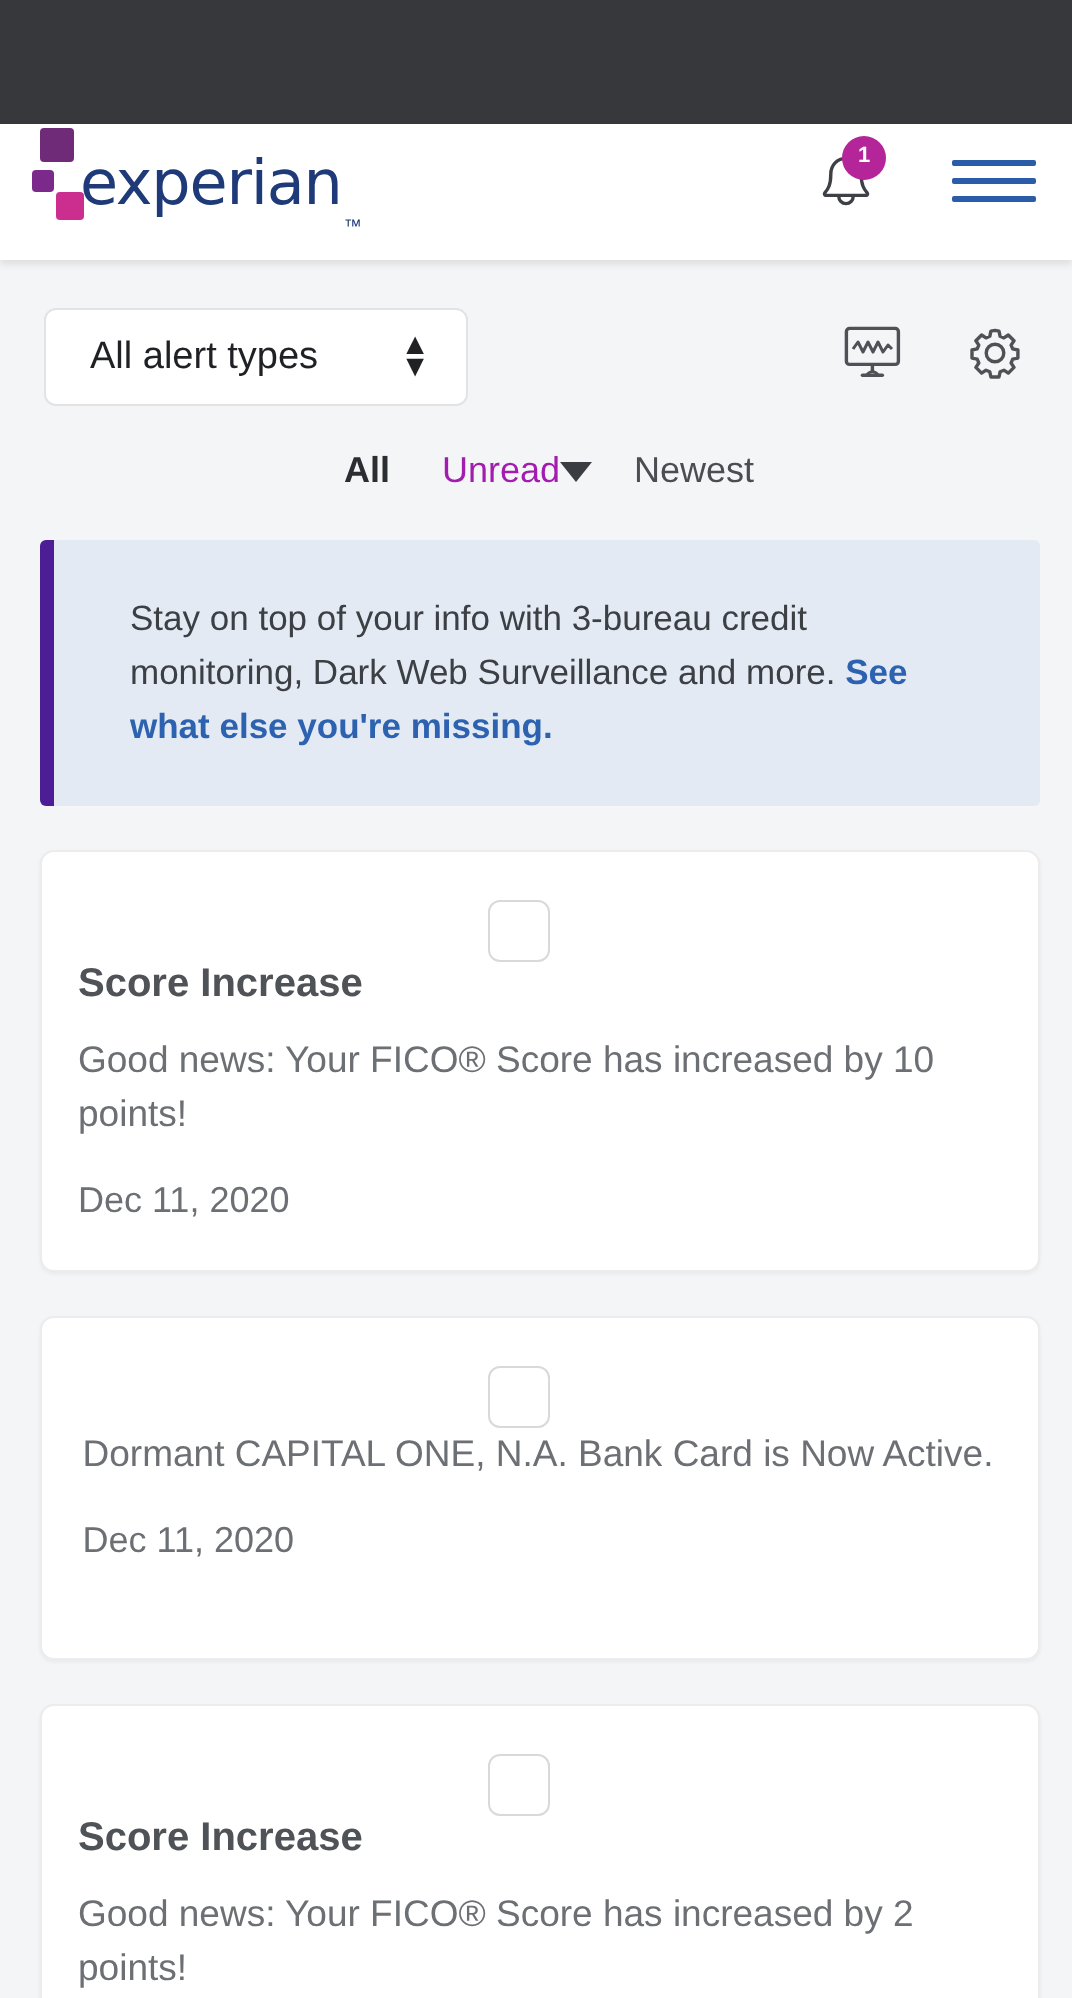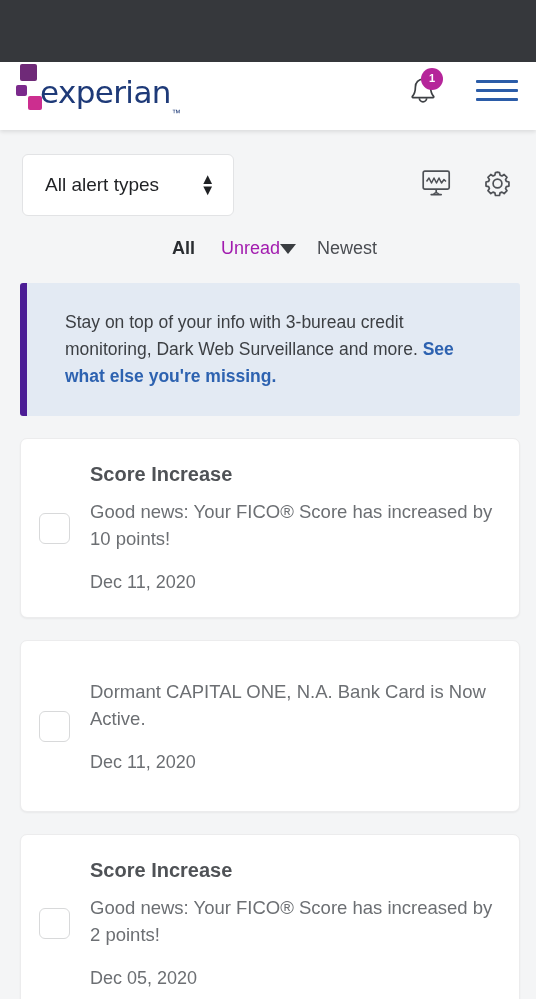--- a/index.html
+++ b/index.html
@@ -122,21 +122,21 @@
 
   
   .controls {
     display: flex;
     align-items: center;
     justify-content: space-between;
     padding: 24px 18px 0 22px;
   }
   .select-box {
     width: 212px;
-    height: 62px;
+    height: 49px;
     background: #ffffff;
     border: 1px solid #e2e3e5;
     border-radius: 6px;
     display: flex;
     align-items: center;
     justify-content: space-between;
     padding: 0 18px 0 22px;
     cursor: pointer;
   }
   .select-label {
@@ -219,20 +219,21 @@
   .card {
     background: #ffffff;
     border: 1px solid #ececed;
     border-radius: 7px;
     box-shadow: 0 1px 2px rgba(0,0,0,0.05);
     display: flex;
     align-items: center;
     padding: 24px 20px 24px 18px;
     margin-bottom: 22px;
     min-height: 172px;
+    flex-direction: column;
   }
   .checkbox {
     width: 31px;
     height: 31px;
     min-width: 31px;
     border: 1px solid #d8d9da;
     border-radius: 6px;
     background: #fff;
     margin-right: 20px;
     cursor: pointer;

